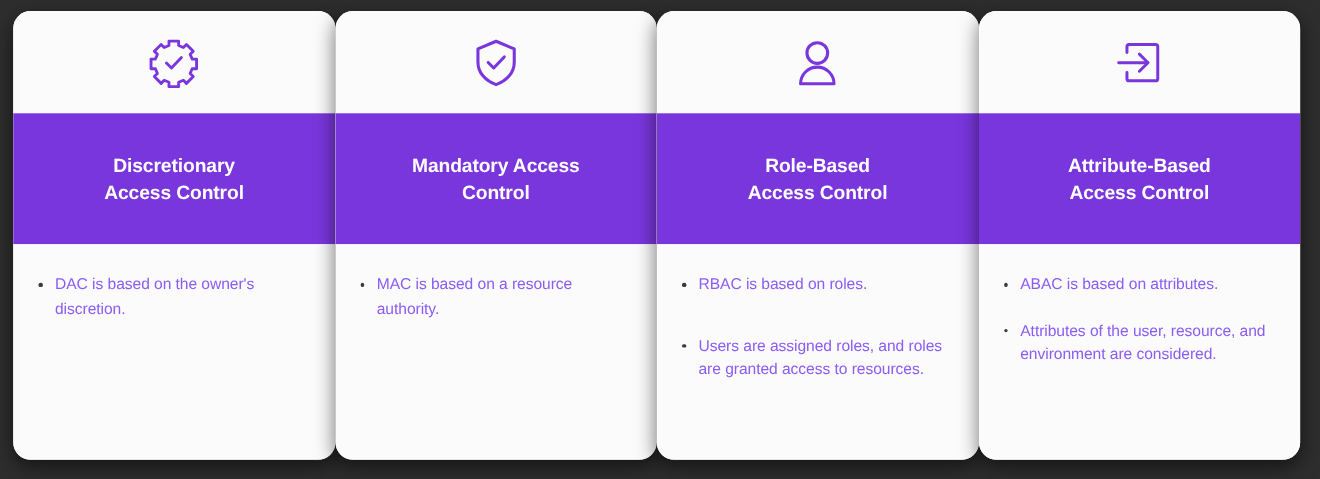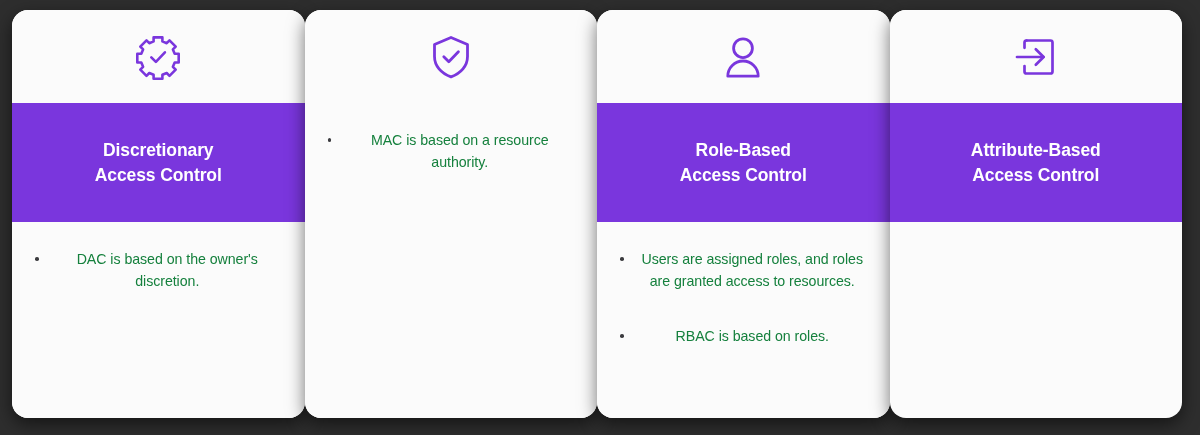--- a/index.html
+++ b/index.html
@@ -83,25 +83,24 @@
   }
 
   .bullets {
     list-style: none;
   }
 
   .bullet {
     position: relative;
     padding-left: 18px;
     margin-bottom: 22px;
-    color: #15803d;
+    color: #8b5cf6;
     font-size: 14.2px;
     line-height: 1.52;
     letter-spacing: -0.05px;
-    text-align: center;
   }
 
   .bullet:last-child { margin-bottom: 0; }
 
   .bullet::before {
     content: "";
     position: absolute;
     left: 3px;
     top: 8px;
     width: 3.5px;
@@ -146,20 +145,24 @@
 
     <div class="icon-zone">
       <span>
         <svg viewBox="0 0 48 48" fill="none" xmlns="http://www.w3.org/2000/svg">
           <path d="M24 4.5L40.5 11.5v12.0c0 9.4-6.6 16.8-16.5 20.4C14.1 40.3 7.5 32.9 7.5 23.5v-12.0z" stroke="#7a36dd" stroke-width="2.8" stroke-linejoin="round" stroke-linecap="round"></path>
           <path d="M16.8 23.8l5.0 5.0 9.6-10.0" stroke="#7a36dd" stroke-width="2.8" stroke-linecap="round" stroke-linejoin="round"></path>
         </svg>
       </span>
     </div>
 
+    <div class="banner">
+      <div class="banner-title">Mandatory Access
+Control</div>
+    </div>
 
     <div class="body-zone">
       <ul class="bullets">
         <li class="bullet">MAC is based on a resource authority.</li>
       </ul>
     </div>
   </div>
 
   <div class="card card-rbac">
 
@@ -172,22 +175,22 @@
       </span>
     </div>
 
     <div class="banner">
       <div class="banner-title">Role-Based
 Access Control</div>
     </div>
 
     <div class="body-zone">
       <ul class="bullets">
+        <li class="bullet">RBAC is based on roles.</li>
         <li class="bullet">Users are assigned roles, and roles are granted access to resources.</li>
-        <li class="bullet">RBAC is based on roles.</li>
       </ul>
     </div>
   </div>
 
   <div class="card card-abac">
 
     <div class="icon-zone">
       <span>
         <svg viewBox="0 0 48 48" fill="none" xmlns="http://www.w3.org/2000/svg">
           <path d="M14.5 7.5h24.0c1.1 0 2.0 0.9 2.0 2.0v29.0c0 1.1-0.9 2.0-2.0 2.0h-24.0c-1.1 0-2.0-0.9-2.0-2.0v-5.5" stroke="#7a36dd" stroke-width="2.7" stroke-linecap="round" stroke-linejoin="round"></path>
@@ -196,15 +199,21 @@
           <path d="M23.8 16.2L31.6 24l-7.8 7.8" stroke="#7a36dd" stroke-width="2.7" stroke-linecap="round" stroke-linejoin="round"></path>
         </svg>
       </span>
     </div>
 
     <div class="banner">
       <div class="banner-title">Attribute-Based
 Access Control</div>
     </div>
 
+    <div class="body-zone">
+      <ul class="bullets">
+        <li class="bullet">ABAC is based on attributes.</li>
+        <li class="bullet">Attributes of the user, resource, and environment are considered.</li>
+      </ul>
+    </div>
   </div>
 
 </div>
 
 </body></html>

